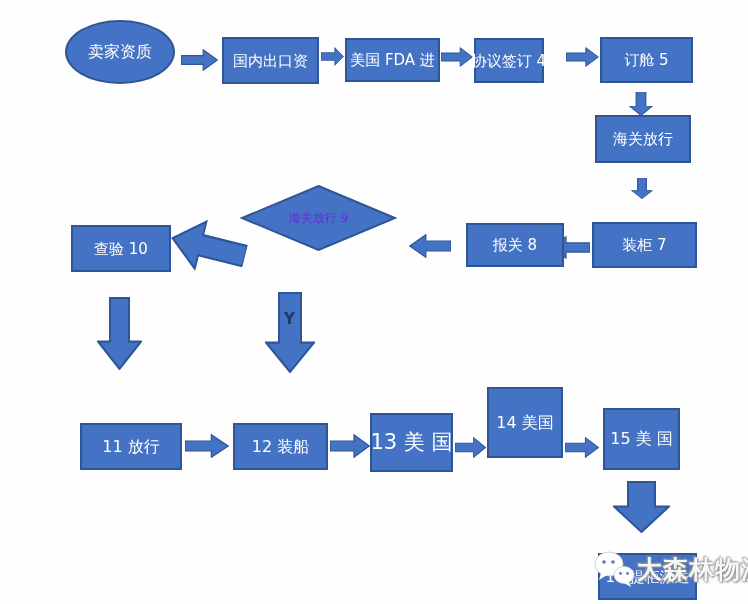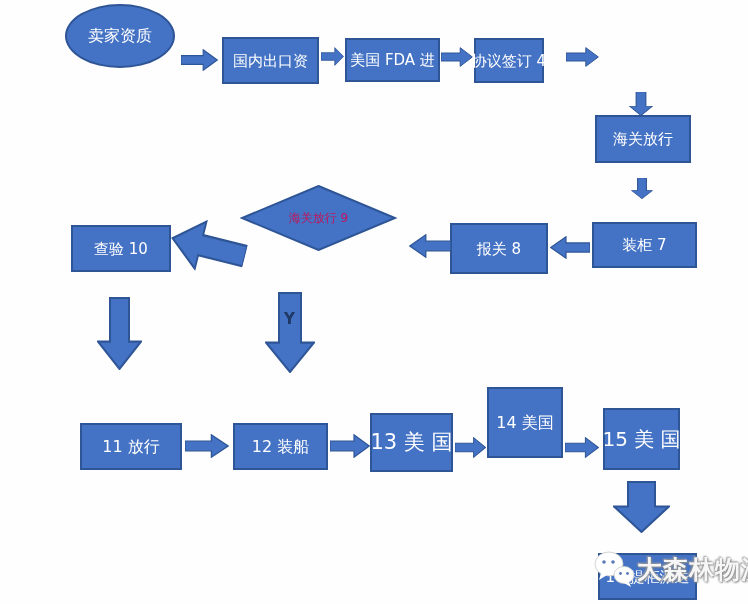--- a/index.html
+++ b/index.html
@@ -13,40 +13,40 @@
     font-size:15px;box-sizing:border-box;text-align:center;line-height:1.2;
     white-space:pre;
   }
   .ellipse{border-radius:50%;font-size:16px;}
   .arr{position:absolute;}
   .arr svg{display:block;width:100%;height:100%;}
   .diamond-wrap{position:absolute;}
   .diamond-wrap svg{display:block;width:100%;height:100%;}
   .diamond-label{
     position:absolute;inset:0;display:flex;align-items:center;justify-content:center;
-    color:#be185d;font-size:12px;white-space:pre;
+    color:#6d28d9;font-size:12px;white-space:pre;
   }
   .ylabel{
     position:absolute;color:#1F3864;font-size:15px;font-weight:bold;
   }
   .watermark{
     position:absolute;left:593px;top:549px;display:flex;align-items:flex-start;
   }
   .wm-text{
     font-size:25px;font-weight:bold;color:rgba(255,255,255,0.92);
     text-shadow:0 0 2px #8d8d8d,1px 1px 2px #8d8d8d,-1px -1px 2px #a0a0a0;
     white-space:pre;letter-spacing:1px;margin-left:2px;margin-top:4px;
   }
 </style>
 </head>
 <body>
 
 <div id="canvas">
 
-  <div class="node ellipse" style="left:65px;top:4px;width:110px;height:64px;justify-content:center;">
+  <div class="node ellipse" style="left:65px;top:20px;width:110px;height:64px;justify-content:center;">
     <span>卖家资质</span>
   </div>
 
   <div class="arr" style="left:181px;top:49px;width:37px;height:22px;">
     <svg viewBox="0 0 100 60" preserveAspectRatio="none">
         <polygon points="0,18 60,18 60,2 98,30 60,58 60,42 0,42" fill="#4472C4" stroke="#2E5596" stroke-width="3"></polygon>
       </svg>
   </div>
 
   <div class="node" style="left:222px;top:37px;width:97px;height:47px;">
@@ -72,20 +72,23 @@
   <div class="node" style="left:474px;top:38px;width:70px;height:45px;">
     <span>协议签订 4</span>
   </div>
 
   <div class="arr" style="left:566px;top:47px;width:33px;height:20px;">
     <svg viewBox="0 0 100 60" preserveAspectRatio="none">
         <polygon points="0,18 60,18 60,2 98,30 60,58 60,42 0,42" fill="#4472C4" stroke="#2E5596" stroke-width="3"></polygon>
       </svg>
   </div>
 
+  <div class="node" style="left:600px;top:37px;width:93px;height:46px;">
+    <span>订舱 5</span>
+  </div>
 
   <div class="arr" style="left:629px;top:92px;width:24px;height:24px;">
     <svg viewBox="0 0 60 100" preserveAspectRatio="none">
         <polygon points="18,0 18,60 2,60 30,98 58,60 42,60 42,0" fill="#4472C4" stroke="#2E5596" stroke-width="3"></polygon>
       </svg>
   </div>
 
   <div class="node" style="left:595px;top:115px;width:96px;height:48px;">
     <span>海关放行</span>
   </div>
@@ -99,21 +102,21 @@
   <div class="node" style="left:592px;top:222px;width:105px;height:46px;">
     <span>装柜 7</span>
   </div>
 
   <div class="arr" style="left:550px;top:236px;width:40px;height:23px;">
     <svg viewBox="0 0 100 60" preserveAspectRatio="none">
         <polygon points="100,18 40,18 40,2 2,30 40,58 40,42 100,42" fill="#4472C4" stroke="#2E5596" stroke-width="3"></polygon>
       </svg>
   </div>
 
-  <div class="node" style="left:450px;top:223px;width:98px;height:51px;align-items:center;">
+  <div class="node" style="left:466px;top:223px;width:98px;height:44px;align-items:center;">
     <span>报关 8</span>
   </div>
 
   <div class="arr" style="left:409px;top:234px;width:42px;height:24px;">
     <svg viewBox="0 0 100 60" preserveAspectRatio="none">
         <polygon points="100,18 40,18 40,2 2,30 40,58 40,42 100,42" fill="#4472C4" stroke="#2E5596" stroke-width="3"></polygon>
       </svg>
   </div>
 
   <div class="diamond-wrap" style="left:240px;top:185px;width:157px;height:66px;">
@@ -179,21 +182,21 @@
   <div class="node" style="left:487px;top:387px;width:76px;height:71px;font-size:16px;">
     <span>14 美国</span>
   </div>
 
   <div class="arr" style="left:565px;top:437px;width:34px;height:21px;">
     <svg viewBox="0 0 100 60" preserveAspectRatio="none">
         <polygon points="0,18 60,18 60,2 98,30 60,58 60,42 0,42" fill="#4472C4" stroke="#2E5596" stroke-width="3"></polygon>
       </svg>
   </div>
 
-  <div class="node" style="left:603px;top:408px;width:77px;height:62px;font-size:20px;">
+  <div class="node" style="left:603px;top:408px;width:77px;height:62px;font-size:16px;">
     <span>15 美 国</span>
   </div>
 
   <div class="arr" style="left:613px;top:481px;width:57px;height:52px;">
     <svg viewBox="0 0 57 51" preserveAspectRatio="none">
         <polygon points="15,1 15,25 1,25 28.5,50 56,25 42,25 42,1" fill="#4472C4" stroke="#2E5596" stroke-width="2"></polygon>
       </svg>
   </div>
 
   <div class="node" style="left:598px;top:553px;width:99px;height:47px;">

